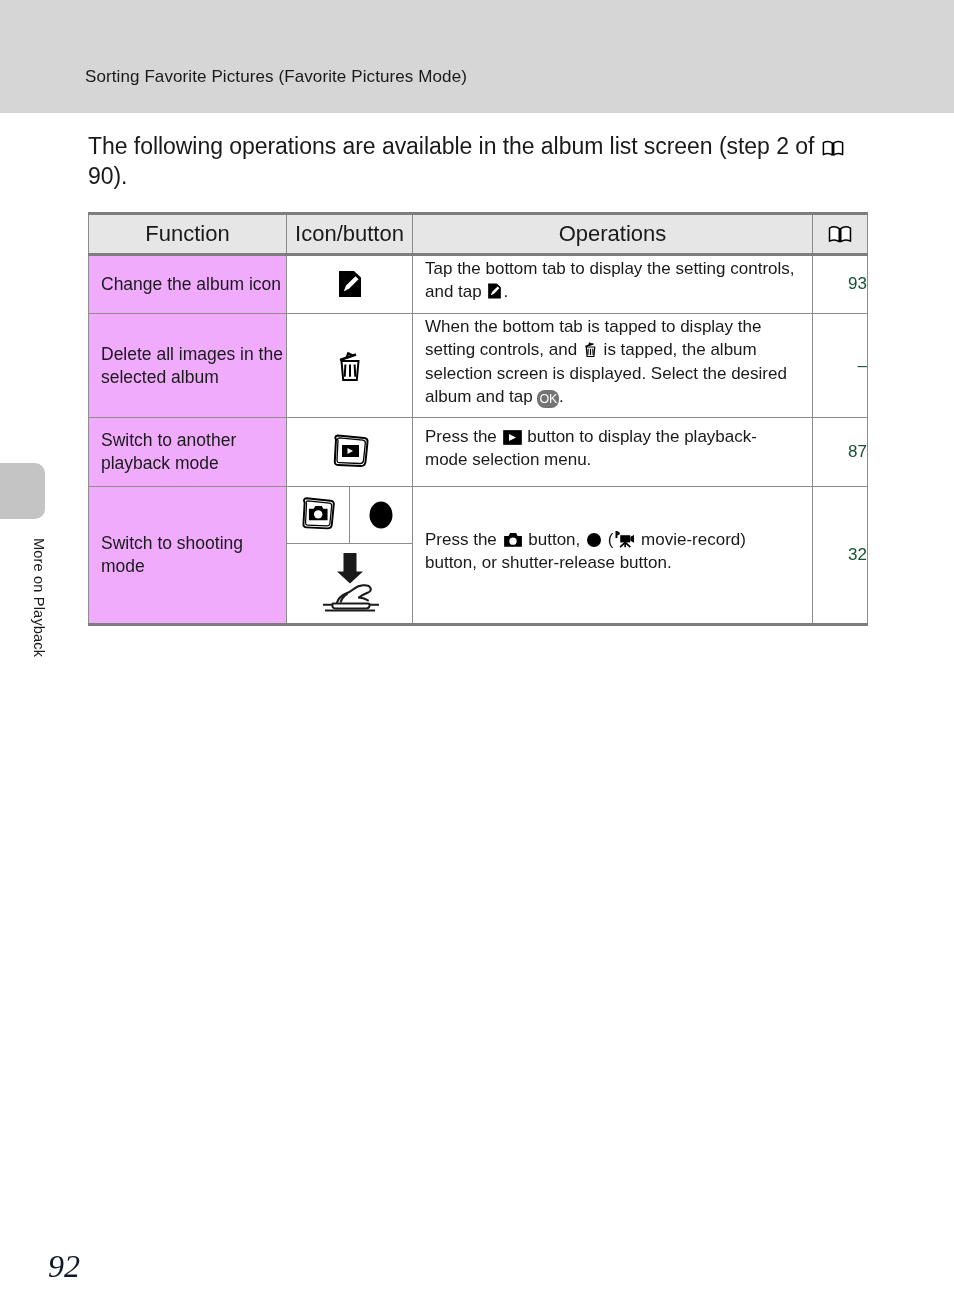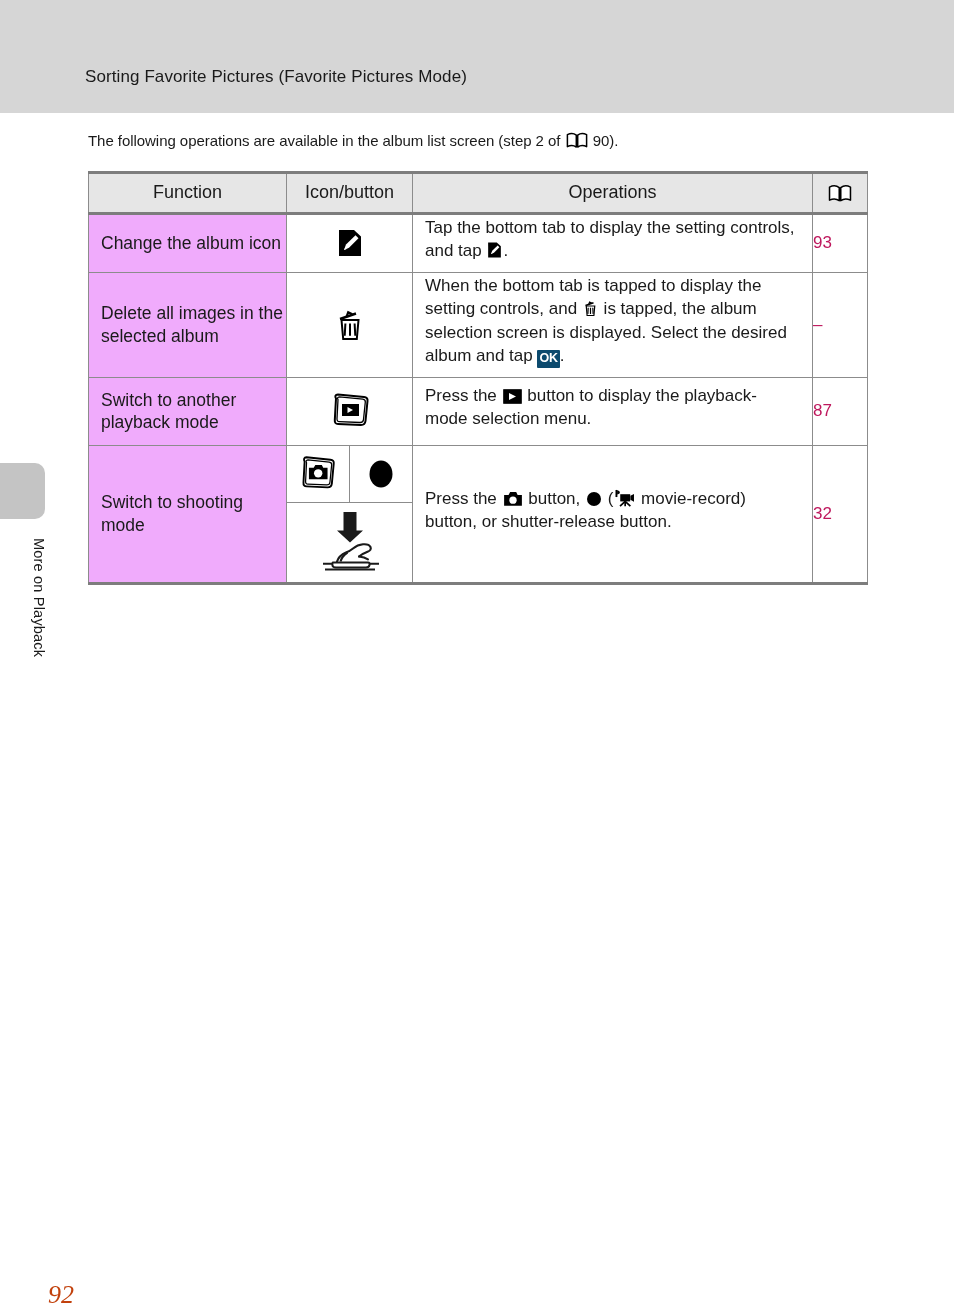--- a/index.html
+++ b/index.html
@@ -70,21 +70,21 @@
     padding: 0;
     font-size: 25.5px;
     font-weight: bold;
     color: #000;
     letter-spacing: -0.1px;
     line-height: 1.2;
   }
   p.intro {
     margin: 0;
     padding: 11px 0 0 0;
-    font-size: 15px;
+    font-size: 23px;
     line-height: 1.32;
     color: #1a1a1a;
     letter-spacing: -0.05px;
   }
 
   
   .ops-table {
     margin-top: 20px;
     width: 779px;
     border-collapse: collapse;
@@ -92,21 +92,21 @@
   }
   .ops-table td, .ops-table th {
     border: 1px solid #8c8c8c;
     padding: 0;
     vertical-align: middle;
     font-weight: normal;
   }
   .ops-table thead th {
     background: #e6e6e6;
     height: 38px;
-    font-size: 18px;
+    font-size: 22px;
     text-align: center;
     color: #1a1a1a;
     border-top: 3px solid #7d7d7d;
     border-bottom: 3px solid #7d7d7d;
   }
   .ops-table tbody tr:last-child > td {
     border-bottom: 3px solid #7d7d7d;
   }
   .col-function  { width: 198px; }
   .col-icon      { width: 126px; }
@@ -128,23 +128,23 @@
   }
   td.desc-cell {
     background: #fff;
     padding: 1px 14px 9px 12px;
     font-size: 17px;
     line-height: 1.38;
     color: #1a1a1a;
   }
   td.page-cell {
     background: #fff;
-    text-align: left;
+    text-align: right;
     font-size: 17px;
-    color: #be185d;
+    color: #14532d;
   }
 
   
   table.split-icons {
     width: 100%;
     height: 100%;
     border-collapse: collapse;
     table-layout: fixed;
   }
   table.split-icons td {
@@ -162,40 +162,40 @@
 
   .inline-ico {
     display: inline-block;
     vertical-align: -3px;
     line-height: 0;
     margin: 0 1px;
   }
 
   .ok-badge {
     display: inline-block;
-    background: #0c4a6e;
+    background: #737373;
     color: #fff;
     font-size: 12.5px;
-    font-weight: bold;
+    font-weight: normal;
     font-family: "Liberation Sans", sans-serif;
     line-height: 1;
     padding: 2.5px 2px 3px 2px;
     letter-spacing: -0.3px;
     vertical-align: -1px;
-    border-radius: 1px;
+    border-radius: 8px;
   }
 
   
   .folio {
     position: absolute;
     left: 48px;
-    top: 1280px;
-    font-size: 26px;
+    top: 1248px;
+    font-size: 32px;
     font-style: italic;
-    color: #c2410c;
+    color: #0f172a;
     font-family: "Liberation Serif", serif;
   }
 </style>
 </head>
 <body>
 
 <div class="header-band"></div>
 <div class="header-title">Sorting Favorite Pictures (Favorite Pictures Mode)</div>
 
 <div class="side-tab-block"></div>

